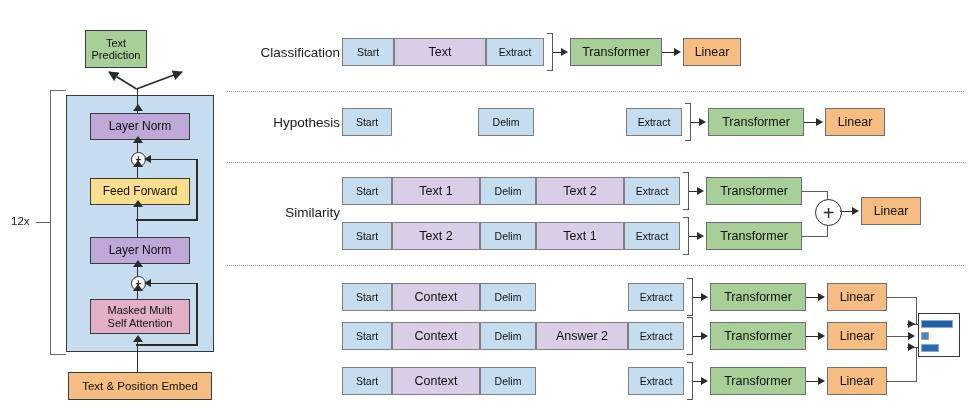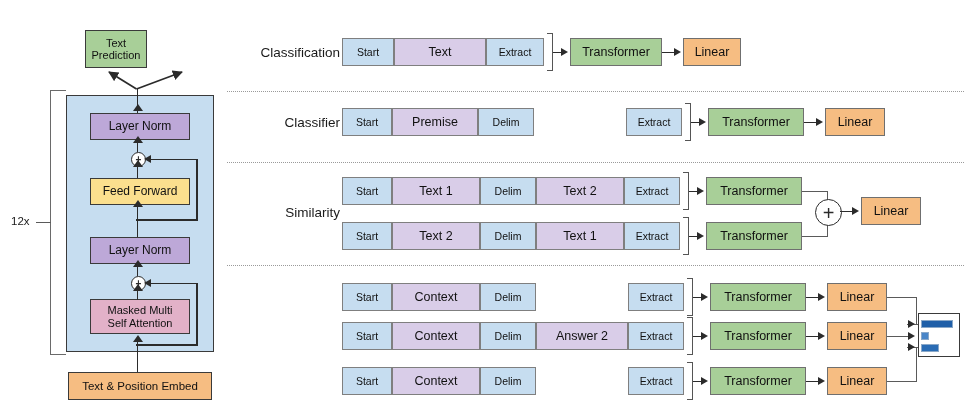--- a/index.html
+++ b/index.html
@@ -198,24 +198,23 @@
 
   <div class="brk" style="left:315px;top:33px;height:38px;"></div>
   <div class="ln h" style="left:321px;top:51.5px;width:9px;"></div>
   <div class="arrow-right" style="left:329px;top:47.5px;"></div>
 
   <div class="tf" style="left:338px;top:38px;width:92px;">Transformer</div>
   <div class="ln h" style="left:430px;top:51.5px;width:13px;"></div>
   <div class="arrow-right" style="left:442px;top:47.5px;"></div>
   <div class="lin" style="left:451px;top:38px;width:58px;">Linear</div>
 
-  <div class="row-label" style="left:0px;top:115px;width:108px;">Classifier</div>
+  <div class="row-label" style="left:0px;top:115px;width:108px;">Hypothesis</div>
 
   <div class="tok" style="left:110px;top:108px;width:50px;background:#c6ddf0;">Start</div>
-  <div class="tok lg" style="left:160px;top:108px;width:86px;background:#d9cde8;">Premise</div>
   <div class="tok" style="left:246px;top:108px;width:56px;background:#c6ddf0;">Delim</div>
   <div class="tok" style="left:394px;top:108px;width:56px;background:#c6ddf0;">Extract</div>
 
   <div class="brk" style="left:453px;top:103px;height:38px;"></div>
   <div class="ln h" style="left:459px;top:121.5px;width:9px;"></div>
   <div class="arrow-right" style="left:467px;top:117.5px;"></div>
 
   <div class="tf" style="left:476px;top:108px;width:96px;">Transformer</div>
   <div class="ln h" style="left:572px;top:121.5px;width:13px;"></div>
   <div class="arrow-right" style="left:584px;top:117.5px;"></div>

